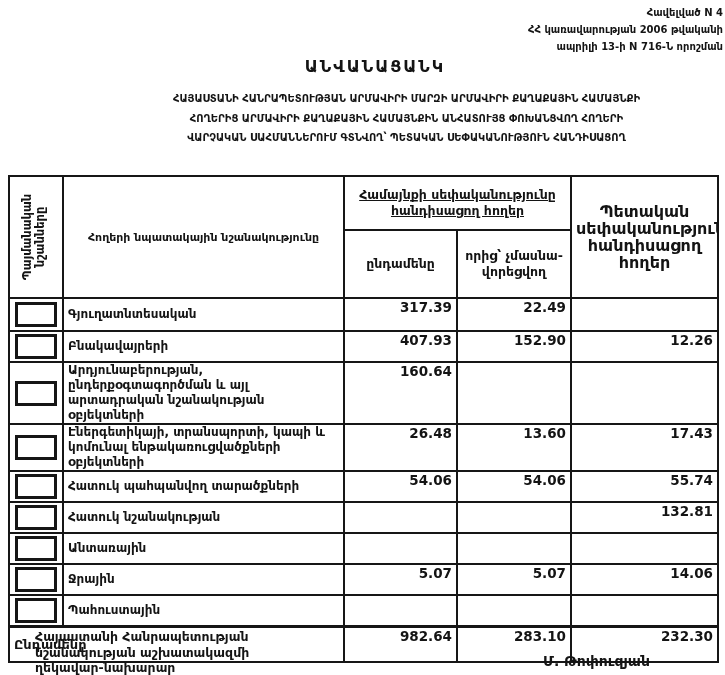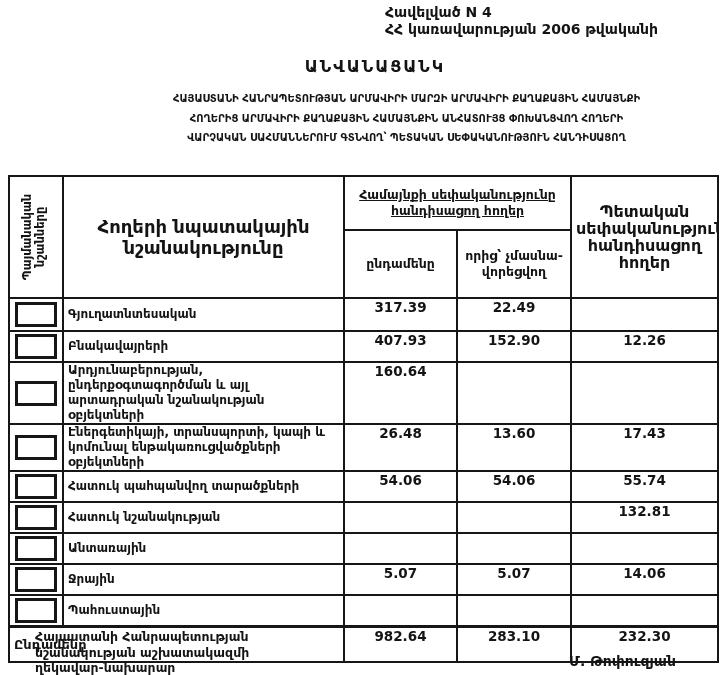--- a/index.html
+++ b/index.html
@@ -10,21 +10,21 @@
     color:#141414;
     position:relative;
     overflow:hidden;
     -webkit-font-smoothing:none;
   }
   .page{position:absolute;inset:0;}
 
   
   .appendix{
     position:absolute;top:4px;left:385px;width:338px;
-    text-align:left;font-size:14px;font-weight:bold;line-height:17px;
+    text-align:right;font-size:10px;font-weight:bold;line-height:17px;
     white-space:nowrap;
   }
   
   .doc-title{
     position:absolute;top:57px;left:0;width:750px;
     text-align:center;font-size:16px;font-weight:bold;letter-spacing:2px;
   }
   
   .subtitle{
     position:absolute;top:89px;left:0;width:725px;
@@ -39,58 +39,59 @@
     width:709px;
   }
   table.land th, table.land td{
     border:2px solid #161616;
     padding:0 4px;
     font-weight:bold;
     overflow:hidden;
   }
   th.h-comm{font-size:12.5px;line-height:16px;white-space:pre-line;height:52px;text-decoration:underline;}
   th.h-state{font-size:16px;line-height:17px;white-space:pre-line;}
-  th.h-des{font-size:18px;}
+  th.h-des{font-size:11px;}
   th.h-sub{font-size:12.5px;line-height:16px;white-space:pre-line;font-weight:bold;}
   th.h-sym{position:relative;padding:0;}
   .vtext{
     position:absolute;top:50%;left:50%;
     width:118px;height:30px;
     transform:translate(-50%,-50%) rotate(-90deg);
     text-align:center;font-size:11.5px;line-height:13px;
     white-space:pre-line;font-weight:bold;
   }
   td.c-sym{padding:0;vertical-align:middle;}
   .box{
     width:36px;height:19px;margin:2px auto;
     border:3px solid #161616;background:#fff;
   }
   td.c-des{font-size:12px;line-height:15px;vertical-align:middle;padding-left:6px;margin-top:45px;}
-  td.c-num{font-size:13.5px;text-align:center;vertical-align:top;padding-top:2px;}
+  td.c-num{font-size:13.5px;text-align:right;vertical-align:top;padding-top:2px;}
   td.c-total-label{font-size:13px;padding-left:70px;vertical-align:middle;}
   tr.total-row td{border-top:3px solid #161616;}
 
   
   .footer-left{
     position:absolute;top:629px;left:35px;
     font-size:12.5px;font-weight:bold;line-height:15.5px;white-space:pre-line;
   }
   .signature{
     position:absolute;top:653px;left:543px;
-    font-size:14px;font-weight:bold;white-space:nowrap;margin-left:26px;
+    font-size:14px;font-weight:bold;white-space:nowrap;
   }
 </style>
 </head>
 <body>
 
 <div class="page">
 
   <div class="appendix">
     <div>Հավելված N 4</div>
     <div>ՀՀ կառավարության 2006 թվականի</div>
+    <div>ապրիլի 13-ի N 716-Ն որոշման</div>
   </div>
 
   <div class="doc-title">ԱՆՎԱՆԱՑԱՆԿ</div>
 
   <div class="subtitle">
     <div>ՀԱՅԱՍՏԱՆԻ ՀԱՆՐԱՊԵՏՈՒԹՅԱՆ ԱՐՄԱՎԻՐԻ ՄԱՐԶԻ ԱՐՄԱՎԻՐԻ ՔԱՂԱՔԱՅԻՆ ՀԱՄԱՅՆՔԻ</div>
     <div>ՀՈՂԵՐԻՑ ԱՐՄԱՎԻՐԻ ՔԱՂԱՔԱՅԻՆ ՀԱՄԱՅՆՔԻՆ ԱՆՀԱՏՈՒՅՑ ՓՈԽԱՆՑՎՈՂ ՀՈՂԵՐԻ</div>
     <div>ՎԱՐՉԱԿԱՆ ՍԱՀՄԱՆՆԵՐՈՒՄ ԳՏՆՎՈՂ՝ ՊԵՏԱԿԱՆ ՍԵՓԱԿԱՆՈՒԹՅՈՒՆ ՀԱՆԴԻՍԱՑՈՂ</div>
   </div>
 

